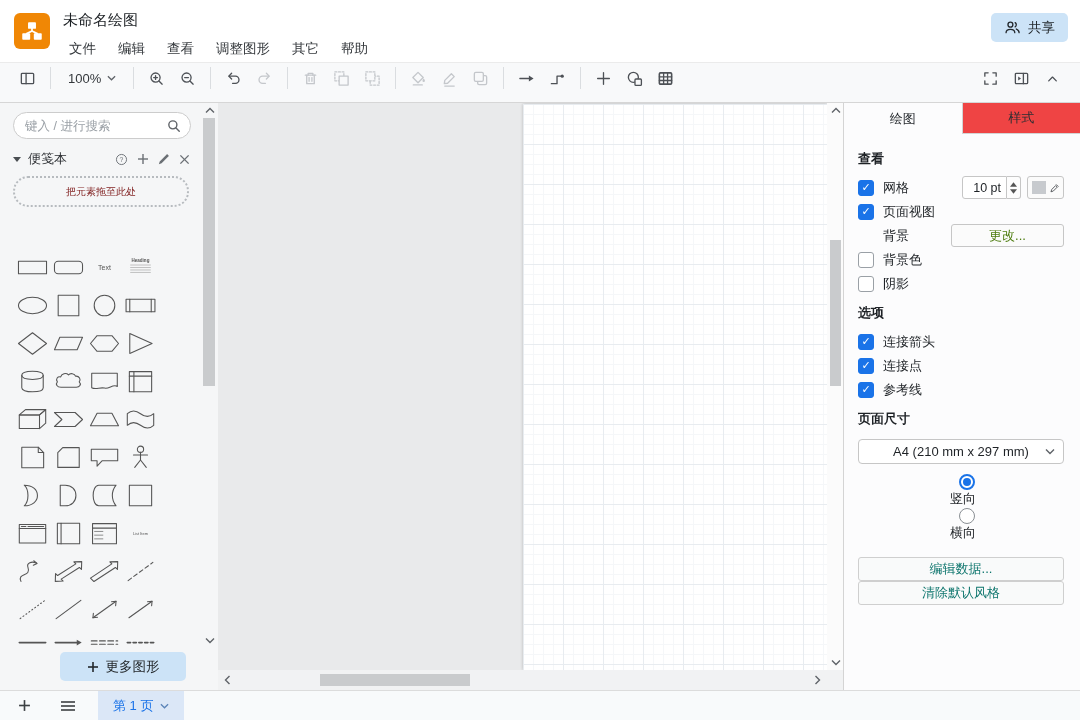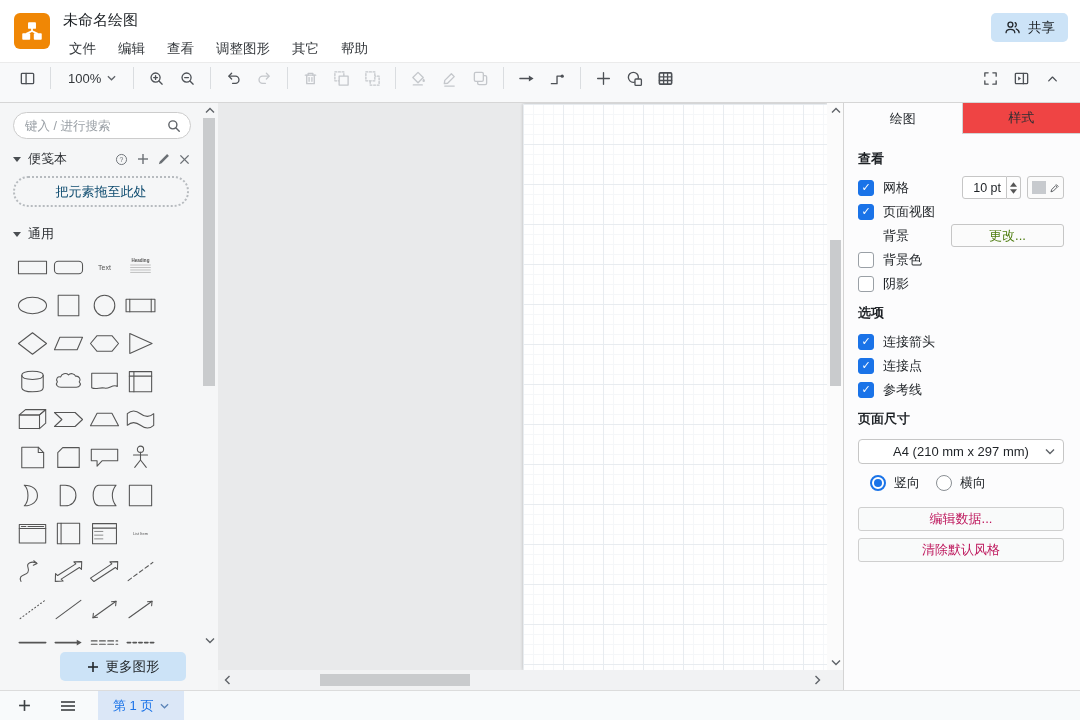--- a/index.html
+++ b/index.html
@@ -27,21 +27,21 @@
 .main { position:absolute; left:0; top:103px; right:0; bottom:30px; display:flex; }
 
 
 .sidebar { width:218px; flex:none; background:#f5f6f7; position:relative; overflow:hidden; }
 .search-box { position:absolute; left:13px; top:9px; width:178px; height:27px; background:#fff; border:1px solid #ccc; border-radius:14px; display:flex; align-items:center; padding:0 9px 0 11px; }
 .search-box input { border:none; outline:none; flex:1; font-size:12.5px; color:#333; background:transparent; min-width:0; }
 .search-box input::placeholder { color:#9aa0a6; }
 .section-hd { position:absolute; left:13px; right:28px; height:18px; display:flex; align-items:center; gap:7px; font-size:13px; color:#2c2f33; }
 .sp-actions { margin-left:auto; display:flex; align-items:center; gap:9px; color:#6b7075; }
 .sp-actions span { display:flex; }
-.dropzone { position:absolute; left:13px; top:73px; width:176px; height:31px; border:2px dotted #b7bbbf; border-radius:15px; display:flex; align-items:center; justify-content:center; font-size:13px; color:#0c4a6e; }
+.dropzone { position:absolute; left:13px; top:73px; width:176px; height:31px; border:2px dotted #b7bbbf; border-radius:15px; display:flex; align-items:center; justify-content:center; font-size:10px; color:#7f1d1d; }
 .shape-grid { position:absolute; left:14px; top:145px; width:176px; display:grid; grid-template-columns:repeat(4,36px); grid-auto-rows:38px; }
 .shape-cell { display:flex; align-items:center; justify-content:center; }
 .shape-cell svg { width:33px; height:27px; }
 .sh-txt { fill:#555; stroke:none; font-family:"Liberation Sans",sans-serif; }
 .more-btn { position:absolute; left:60px; bottom:9px; width:126px; height:29px; background:#cce3f7; border:none; border-radius:5px; display:flex; align-items:center; justify-content:center; gap:7px; font-size:13.5px; color:#24292c; }
 .side-scroll { position:absolute; top:1px; right:1px; width:15px; height:543px; }
 .scroll-thumb { background:#c9cbcd; border-radius:0; }
 .side-scroll .scroll-thumb { position:absolute; left:1px; width:12px; top:14px; height:268px; }
 .scroll-arrow { position:absolute; width:15px; height:13px; display:flex; align-items:center; justify-content:center; color:#55585c; }
 
@@ -75,26 +75,26 @@
 .checkbox.checked { background:#1a73e8; border-color:#1a73e8; color:#fff; font-size:11px; }
 .checkbox.checked::after { content:"✓"; }
 .grid-ctl { margin-left:auto; display:flex; align-items:center; }
 .num-input { width:45px; height:23px; border:1px solid #c6c6c6; border-left:1px solid #c6c6c6; border-radius:3px 0 0 3px; background:#fff; display:flex; align-items:center; justify-content:flex-end; padding-right:5px; font-size:12.5px; }
 .spinner { width:14px; height:23px; border:1px solid #c6c6c6; border-left:none; border-radius:0 3px 3px 0; background:#fdfdfd; display:flex; flex-direction:column; align-items:center; justify-content:center; gap:2px; }
 .swatch-btn { width:37px; height:23px; border:1px solid #c6c6c6; border-radius:3px; background:#fbfbfb; margin-left:6px; display:flex; align-items:center; justify-content:center; gap:3px; }
 .swatch { width:14px; height:13px; background:#c7cace; }
 .change-btn { margin-left:auto; width:113px; height:23px; border:1px solid #c6c6c6; border-radius:3px; background:#fbfbfb; font-size:13px; color:#4d7c0f; }
 .select { height:25px; border:1px solid #c6c6c6; border-radius:4px; background:#fff; display:flex; align-items:center; justify-content:center; position:relative; margin:2px 0 10px; }
 .select .sel-chev { position:absolute; right:8px; display:flex; }
-.radio-row { display:flex; align-items:center; margin:0 0 15px 12px; }
+.radio-row { display:flex; align-items:center; margin:0 0 15px 12px;flex-direction:column; }
 .radio { width:16px; height:16px; border-radius:50%; border:1px solid #8a8f94; background:#fff; position:relative; flex:none; }
 .radio.selected { border:2px solid #1a73e8; }
 .radio.selected::after { content:""; position:absolute; inset:2px; border-radius:50%; background:#1a73e8; }
 .radio-row .lbl { margin:0 16px 0 8px; }
-.panel-btn { width:100%; height:24px; border:1px solid #cfcfcf; border-radius:3px; background:#f9fafa; font-size:13px; color:#be185d; margin-bottom:7px; }
+.panel-btn { width:100%; height:24px; border:1px solid #cfcfcf; border-radius:3px; background:#f9fafa; font-size:13px; color:#0f766e; }
 
 
 .footer { position:absolute; left:0; bottom:0; width:100%; height:30px; background:#f8fafb; border-top:1px solid #dcdcdc; display:flex; align-items:stretch; }
 .ft-btn { width:37px; border:none; background:none; display:flex; align-items:center; justify-content:center; color:#3c4043; margin-left:6px; }
 .page-tab { height:100%; padding:0 15px; background:#dbe7f7; display:flex; align-items:center; gap:7px; color:#1a73e8; font-size:13px; margin-left:12px; cursor:default; }
 </style>
 </head>
 <body>
 
 <div class="header">
@@ -358,28 +358,20 @@
               <line x1="10.5" y1="1.5" x2="1.5" y2="10.5"></line>
             </svg>
         </span>
       </span>
     </div>
 
     <div class="dropzone">
       <span>把元素拖至此处</span>
     </div>
 
-    <div class="section-hd" style="top:122px">
-      <span style="display:flex">
-        <svg width="8" height="5" viewBox="0 0 8 5">
-            <polygon points="0,0 8,0 4,5" fill="#4a4e52"></polygon>
-          </svg>
-      </span>
-      <span>通用</span>
-    </div>
 
     <div class="shape-grid">
         <div class="shape-cell">
           <svg viewBox="0 0 40 32" fill="none" stroke="#555" stroke-width="1.3" stroke-linecap="round" stroke-linejoin="round">
             <rect x="3" y="8.5" width="34" height="15"></rect>
           </svg>
         </div>
         <div class="shape-cell">
           <svg viewBox="0 0 40 32" fill="none" stroke="#555" stroke-width="1.3" stroke-linecap="round" stroke-linejoin="round">
             <rect x="3" y="8.5" width="34" height="15" rx="4.5"></rect>

